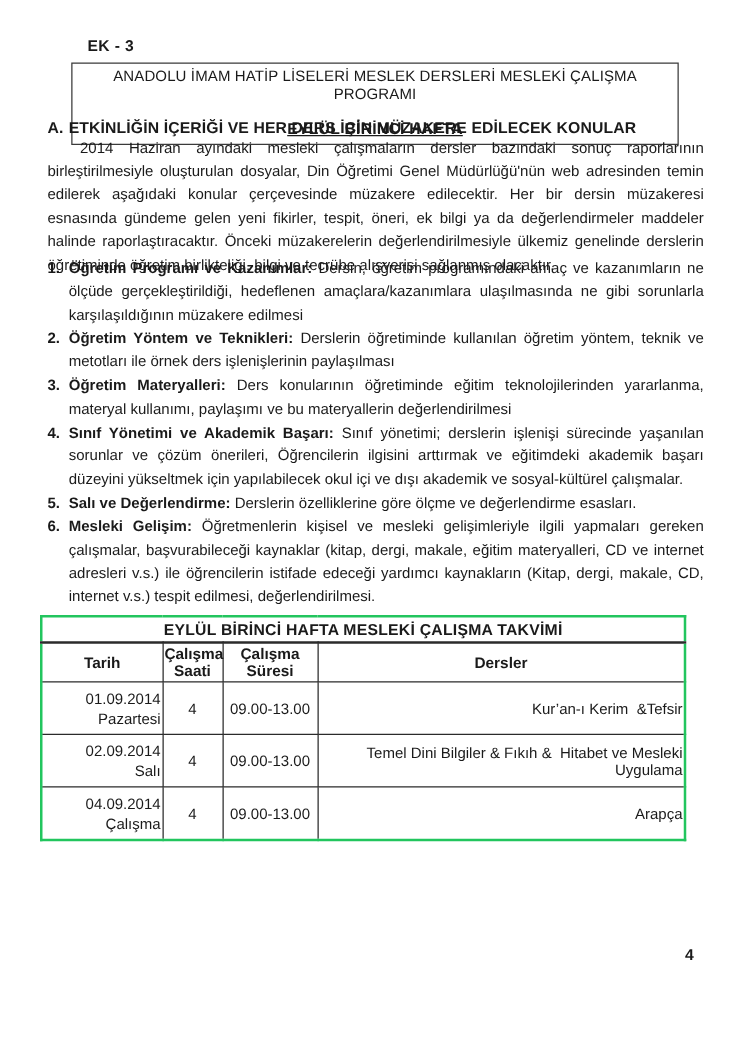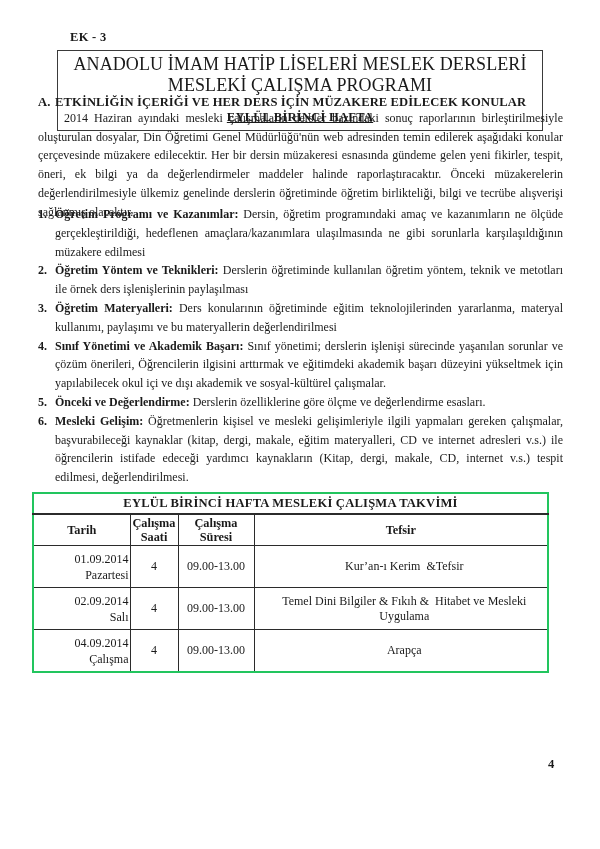--- a/index.html
+++ b/index.html
@@ -1,26 +1,26 @@
 <!DOCTYPE html>
 <html lang="tr"><head>
 <meta charset="utf-8">
 <style>
   html,body{margin:0;padding:0;background:#ffffff;}
   .page{
     position:relative;width:600px;height:849px;background:#ffffff;
-    font-family:Liberation Serif, serif;color:#1a1a1a;
+    font-family:Liberation Sans, sans-serif;color:#1a1a1a;
     overflow:hidden;
   }
   .ek-label{position:absolute;left:70px;top:30px;font-size:12.5px;font-weight:bold;letter-spacing:.3px;}
   .title-box{
     position:absolute;left:57px;top:50px;width:484px;border:1px solid #3a3a3a;
     text-align:center;padding:3px 0 5px 0;background:#fff;
   }
-  .title-line1{font-size:18px;letter-spacing:.1px;}
+  .title-line1{font-size:12px;letter-spacing:.1px;}
   .title-line2{font-size:12.6px;font-weight:bold;text-decoration:underline;margin-top:14px;letter-spacing:.2px;}
   .section-heading{
     position:absolute;left:38px;top:95px;width:525px;display:flex;
     font-size:12.6px;font-weight:bold;letter-spacing:.1px;
   }
   .sec-label{width:17px;flex:none;}
   .intro{
     position:absolute;left:38px;top:109px;width:525px;margin:0;
     font-size:12px;line-height:18.7px;text-align:justify;text-indent:26px;
   }
@@ -35,21 +35,21 @@
   }
   .schedule td{border:1px solid #2b2b2b;font-size:12px;vertical-align:middle;}
   .t-title td{
     font-weight:bold;text-align:center;font-size:12.6px;height:17px;
     border-bottom:2px solid #2b2b2b;letter-spacing:.2px;
   }
   .t-head td{font-weight:bold;text-align:center;font-size:12.3px;height:28px;line-height:1.15;}
   .t-row td{height:39px;}
   .c-date{text-align:right;line-height:1.35;}
   .c-hours,.c-time{text-align:center;}
-  .c-courses{text-align:center;padding-left:8px;white-space:pre-wrap;}
+  .c-courses{text-align:right;padding-left:8px;white-space:pre-wrap;}
   .pagenum{position:absolute;left:548px;top:757px;font-size:12.6px;font-weight:bold;}
 </style>
 </head>
 <body>
 
 <div class="page">
 
   <div class="ek-label">EK - 3</div>
 
   <div class="title-box">
@@ -76,21 +76,21 @@
     <div class="topic">
       <span class="num">3.</span>
       <span class="body"><span class="lead">Öğretim Materyalleri:</span><span> Ders konularının öğretiminde eğitim teknolojilerinden yararlanma, materyal kullanımı, paylaşımı ve bu materyallerin değerlendirilmesi</span></span>
     </div>
     <div class="topic">
       <span class="num">4.</span>
       <span class="body"><span class="lead">Sınıf Yönetimi ve Akademik Başarı:</span><span> Sınıf yönetimi; derslerin işlenişi sürecinde yaşanılan sorunlar ve çözüm önerileri, Öğrencilerin ilgisini arttırmak ve eğitimdeki akademik başarı düzeyini yükseltmek için yapılabilecek okul içi ve dışı akademik ve sosyal-kültürel çalışmalar.</span></span>
     </div>
     <div class="topic">
       <span class="num">5.</span>
-      <span class="body"><span class="lead">Önceki ve Değerlendirme:</span><span> Derslerin özelliklerine göre ölçme ve değerlendirme esasları.</span></span>
+      <span class="body"><span class="lead">Salı ve Değerlendirme:</span><span> Derslerin özelliklerine göre ölçme ve değerlendirme esasları.</span></span>
     </div>
     <div class="topic">
       <span class="num">6.</span>
       <span class="body"><span class="lead">Mesleki Gelişim:</span><span> Öğretmenlerin kişisel ve mesleki gelişimleriyle ilgili yapmaları gereken çalışmalar, başvurabileceği kaynaklar (kitap, dergi, makale, eğitim materyalleri, CD ve internet adresleri v.s.) ile öğrencilerin istifade edeceği yardımcı kaynakların (Kitap, dergi, makale, CD, internet v.s.) tespit edilmesi, değerlendirilmesi.</span></span>
     </div>
   </div>
 
   <table class="schedule">
     <colgroup>
       <col style="width:97px">
@@ -99,21 +99,21 @@
         <col style="width:294px">
     </colgroup>
     <tbody>
       <tr class="t-title">
         <td colspan="4">EYLÜL BİRİNCİ HAFTA MESLEKİ ÇALIŞMA TAKVİMİ</td>
       </tr>
       <tr class="t-head">
         <td>Tarih</td>
         <td>Çalışma Saati</td>
         <td>Çalışma Süresi</td>
-        <td>Tefsir</td>
+        <td>Dersler</td>
       </tr>
       <tr class="t-row">
         <td class="c-date">
           <div>01.09.2014</div>
           <div>Pazartesi</div>
         </td>
         <td class="c-hours">4</td>
         <td class="c-time">09.00-13.00</td>
         <td class="c-courses">Kur’an-ı Kerim  &amp;Tefsir</td>
       </tr>

